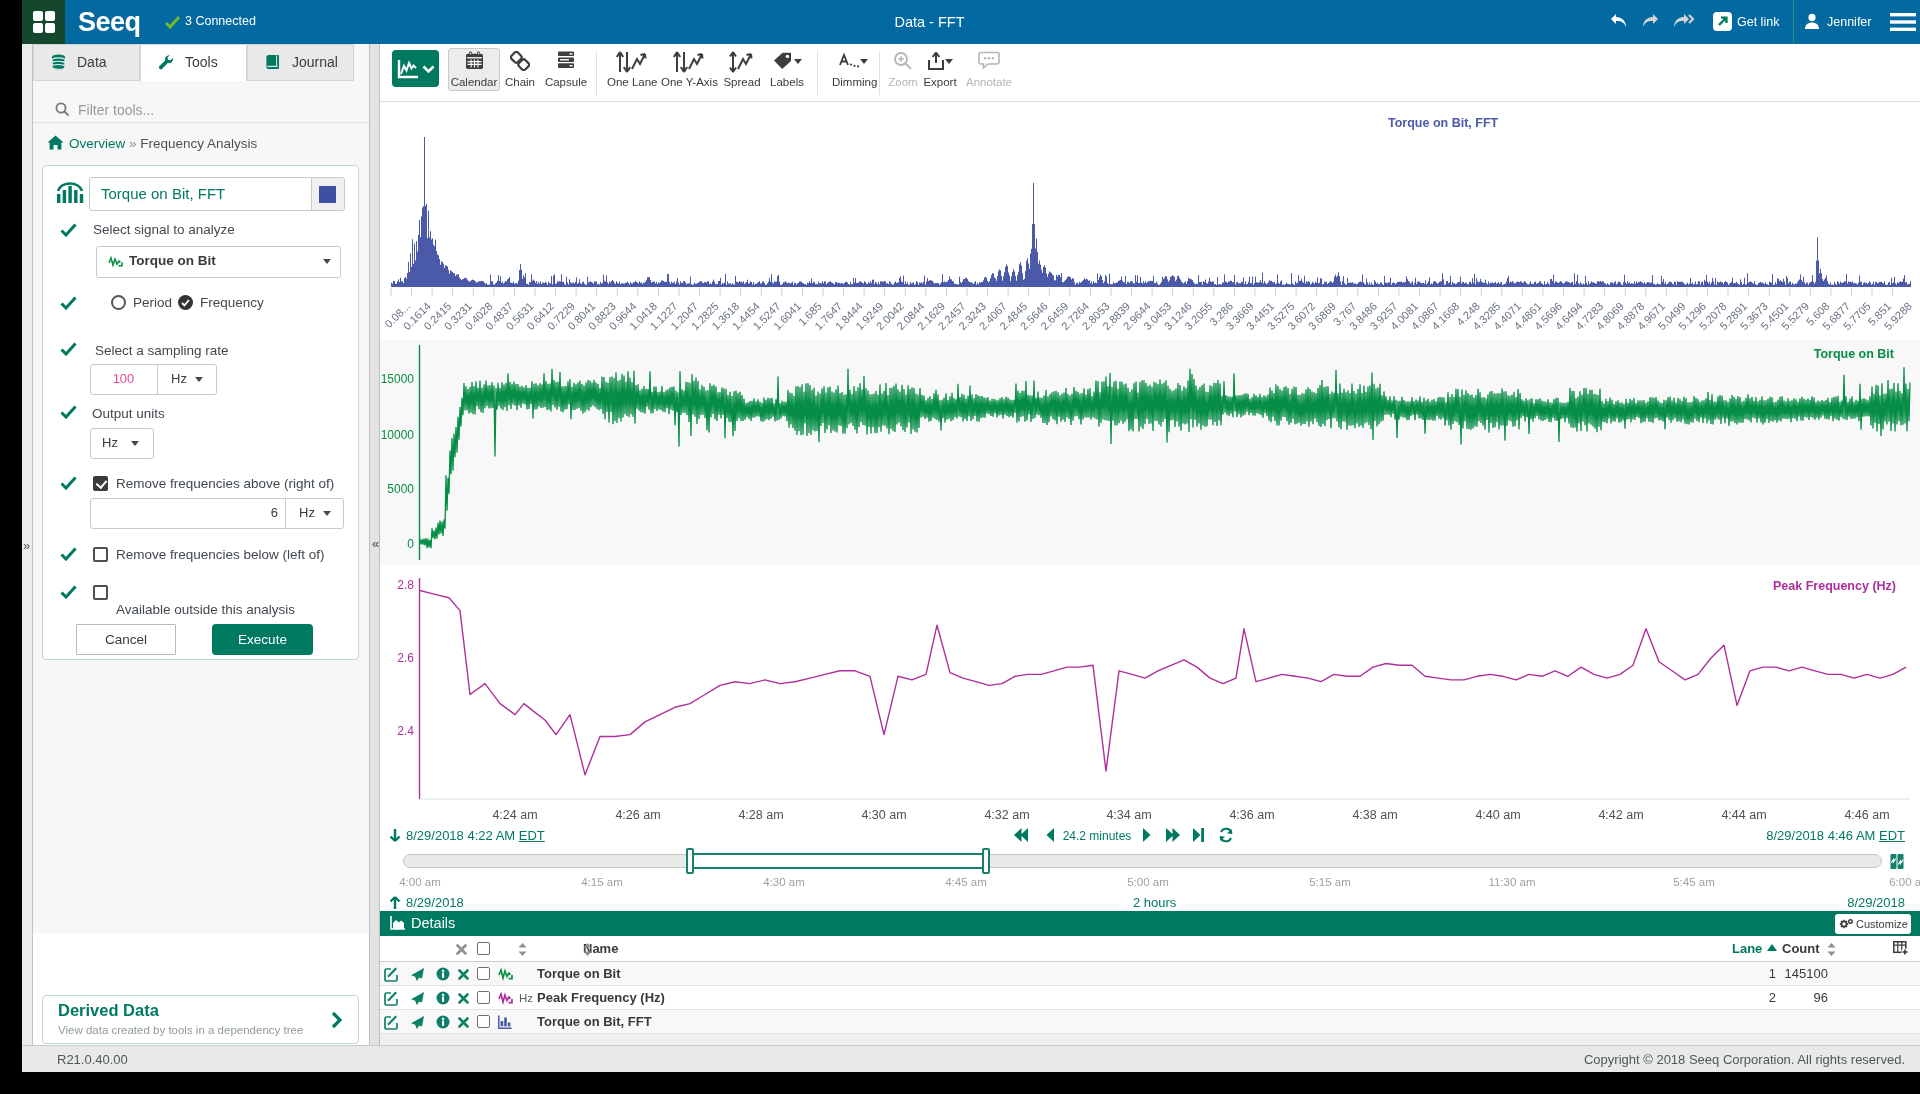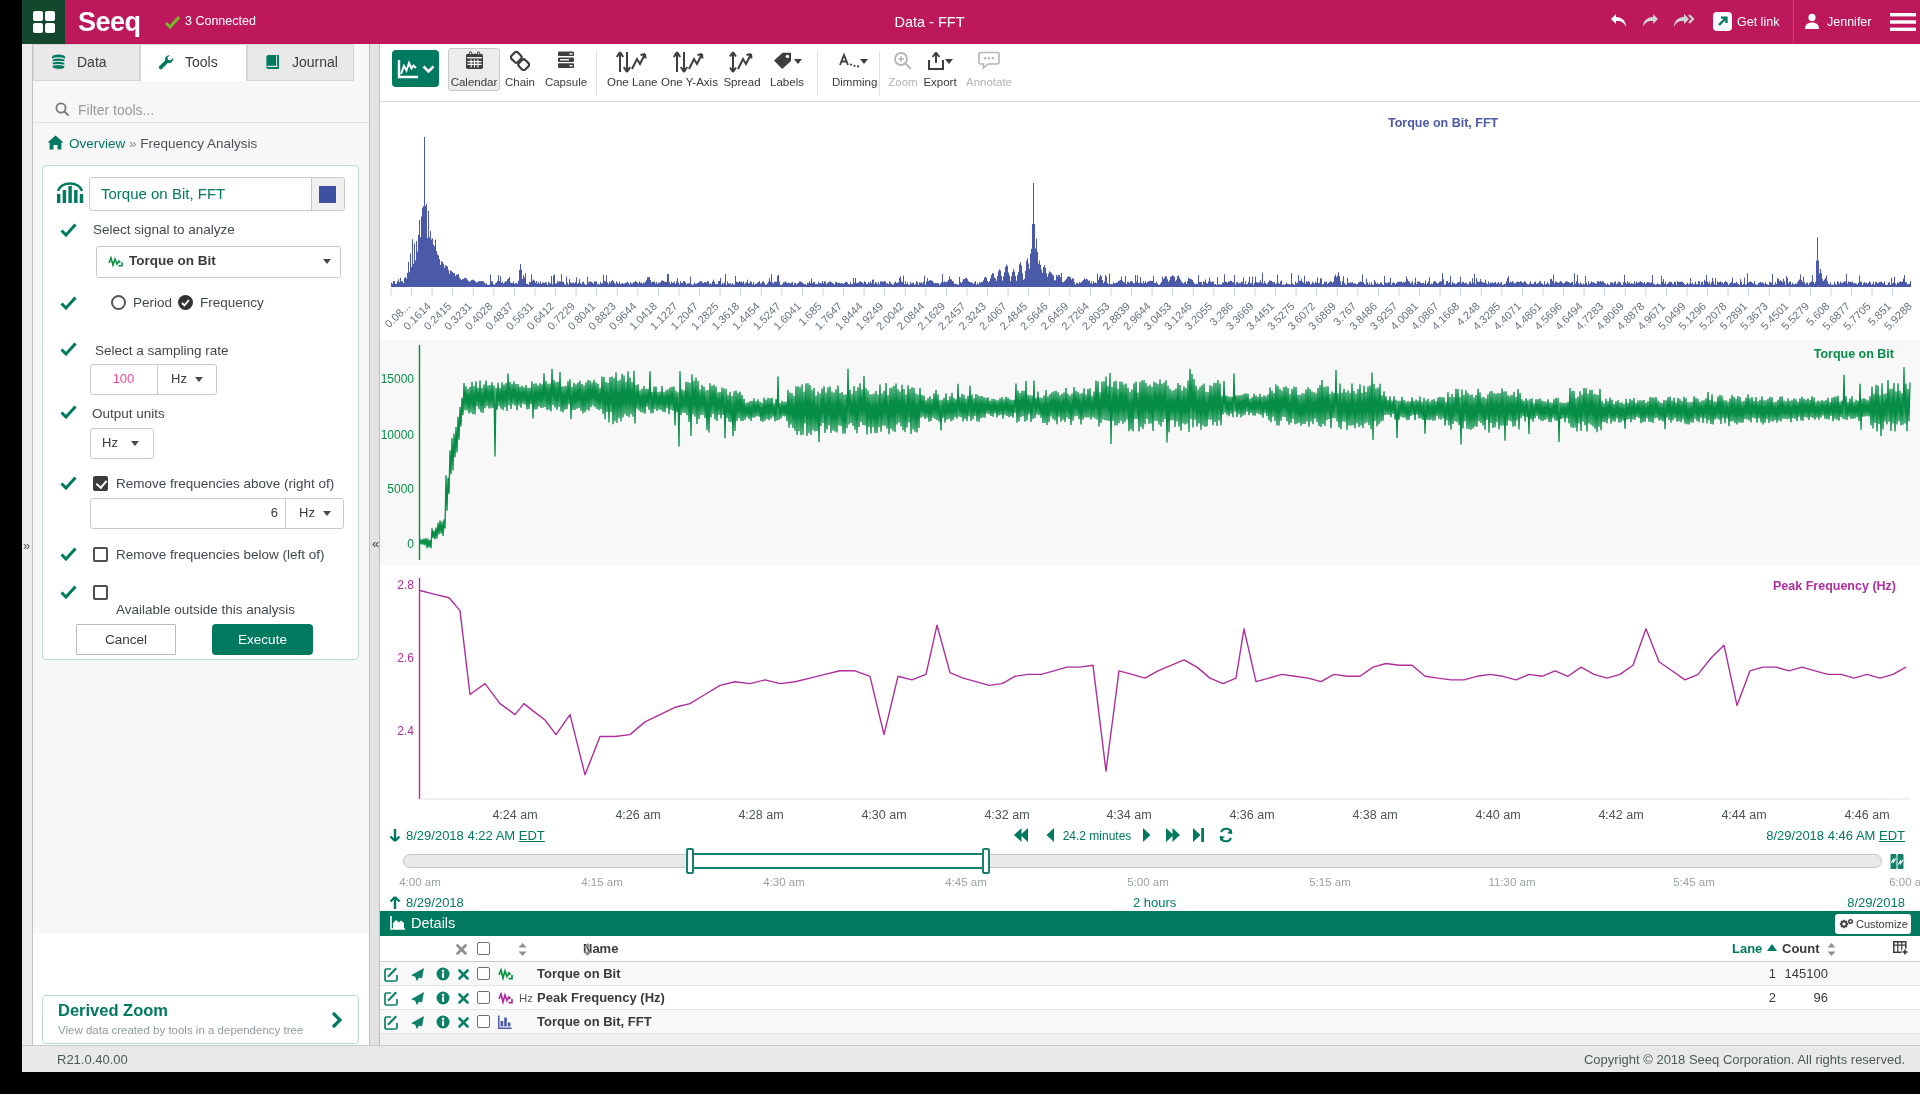--- a/index.html
+++ b/index.html
@@ -1,19 +1,19 @@
 <!DOCTYPE html>
 <html><head>
 <meta charset="utf-8">
 <style>
 * { margin:0; padding:0; box-sizing:border-box; }
 html,body { width:1920px; height:1094px; background:#000; overflow:hidden; }
 body { font-family:"Liberation Sans", sans-serif; }
 #app { position:absolute; left:22px; top:0; width:1898px; height:1072px; background:#fff; overflow:hidden; }
-#hdr { position:absolute; left:0; top:0; width:1898px; height:44px; background:#be185d; }
+#hdr { position:absolute; left:0; top:0; width:1898px; height:44px; background:#0369a1; }
 #hdrsq { position:absolute; left:0; top:0; width:43px; height:44px; background:#15472f; }
 #lstrip { position:absolute; left:0; top:44px; width:11px; height:1001px; background:#ececec; border-right:1px solid #c3c3c3; color:#555; box-sizing:border-box; }
 #rstrip { position:absolute; left:347px; top:44px; width:11px; height:1001px; background:#e3e3e3; border-left:1px solid #bdbdbd; border-right:1px solid #bdbdbd; color:#444; box-sizing:border-box; }
 #sidebar { position:absolute; left:11px; top:44px; width:336px; height:889px; background:#f7f7f7; }
 .tab { position:absolute; top:0; height:37px; width:107px; background:#e9e9e9; border:1px solid #d5d5d5; font-size:14px; color:#3c3c3c; line-height:35px; }
 .tab.active { background:#fff; border-bottom:none; }
 .tab svg { vertical-align:-3px; margin-left:17px; margin-right:11px; }
 #panel { position:absolute; left:9px; top:121px; width:317px; height:495px; background:#fff; border:1px solid #b9dcd2; border-radius:4px; }
 .lab { font-size:13.5px; color:#41484f; }
 .ibox { position:absolute; background:#fff; border:1px solid #c9c9c9; border-radius:3px; }
@@ -192,21 +192,21 @@
     <div class="lab" style="position:absolute;left:73px;top:381px;">Remove frequencies below (left of)</div>
     <svg class="ck" width="17" height="14" viewBox="0 0 17 14" style="position:absolute;left:17px;top:419px">
           <path d="M1.5 7.5 L6 12 L15.5 1.5" stroke="#007961" stroke-width="3" fill="none"></path>
         </svg>
     <div class="cb" style="left:50px;top:419px;"></div>
     <div class="lab" style="position:absolute;left:73px;top:436px;">Available outside this analysis</div>
     <div style="position:absolute;left:33px;top:458px;width:100px;height:31px;background:#fff;border:1px solid #b9b9b9;border-radius:1px;text-align:center;line-height:29px;font-size:13.5px;color:#3a3a3a;">Cancel</div>
     <div style="position:absolute;left:169px;top:458px;width:101px;height:31px;background:#007961;border-radius:4px;text-align:center;line-height:31px;font-size:13.5px;color:#fff;">Execute</div>
   </div>
   <div style="position:absolute;left:9px;top:951px;width:317px;height:49px;background:#fff;border:1px solid #b9dcd2;border-radius:4px;">
-    <div style="position:absolute;left:15px;top:5px;font-size:16.5px;font-weight:bold;color:#007961;">Derived Zoom</div>
+    <div style="position:absolute;left:15px;top:5px;font-size:16.5px;font-weight:bold;color:#007961;">Derived Data</div>
     <div style="position:absolute;left:15px;top:28px;font-size:11.5px;color:#8f9aa0;">View data created by tools in a dependency tree</div>
     <svg width="11" height="18" viewBox="0 0 11 18" style="position:absolute;left:288px;top:15px">
           <path d="M2 2 L9 9 L2 16" stroke="#007961" stroke-width="3.2" fill="none"></path>
         </svg>
   </div>
 </div>
 <div id="main">
 <div id="toolbar">
   <div style="position:absolute;left:12px;top:6px;width:47px;height:37px;background:#007961;border-radius:4px;">
     <svg width="24" height="22" viewBox="0 0 24 22" style="position:absolute;left:4px;top:8px">

